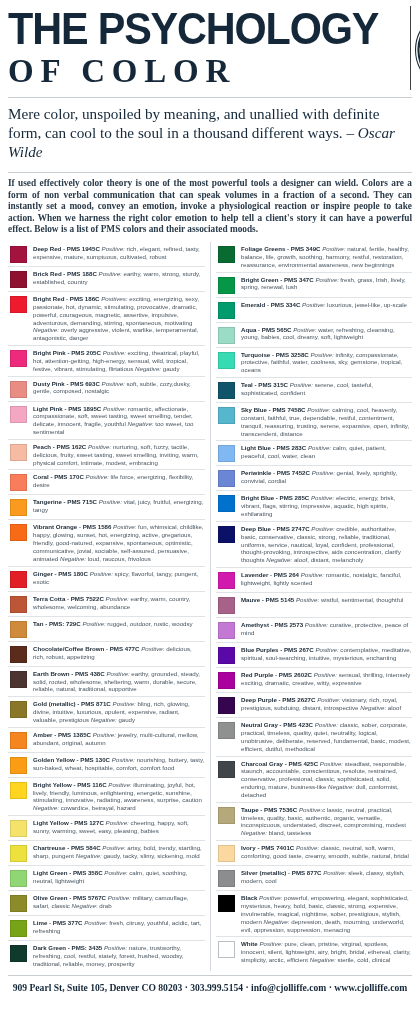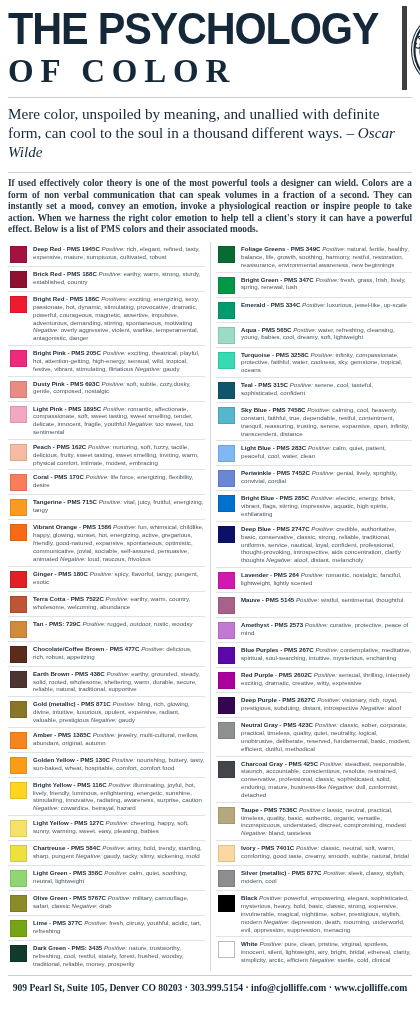--- a/index.html
+++ b/index.html
@@ -18,22 +18,22 @@
 
   
   .header {
     display: flex;
     align-items: flex-start;
     padding: 6px 8px 0 8px;
     height: 92px;
   }
   .title-block {
     flex: 1 1 auto;
-    padding-right: 0;
-    border-right: 5px solid #404040;
+    padding-right: 8px;
+    border-right: 1px solid #404040;
     height: 84px;
   }
   .title-line1 {
     font-family: "Liberation Sans", sans-serif;
     font-weight: bold;
     font-size: 44px;
     line-height: 46px;
     letter-spacing: -1.2px;
     color: #15283a;
     transform: scaleX(0.94);

